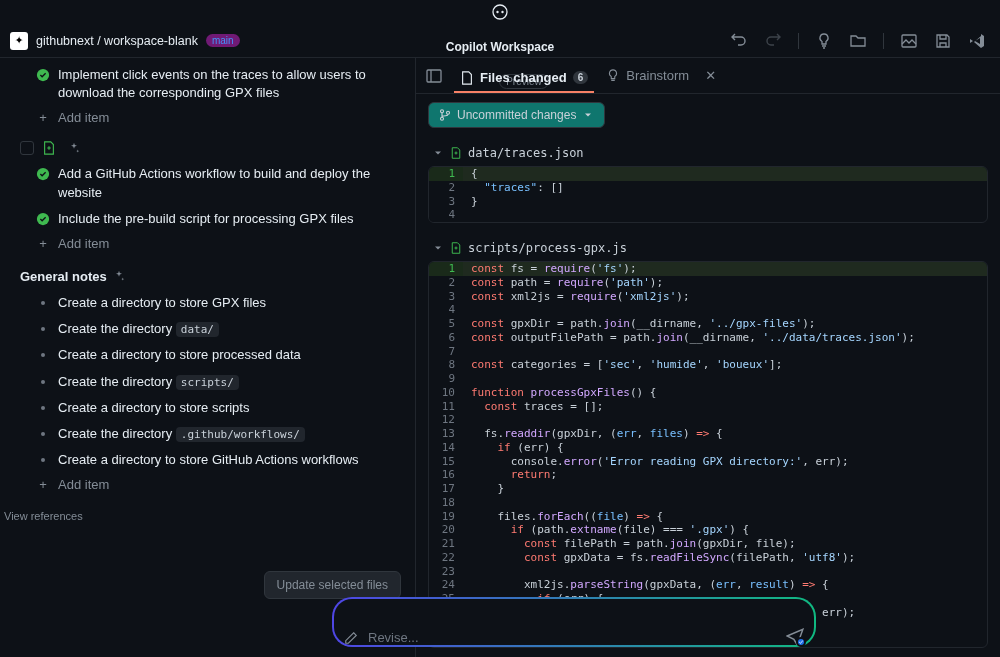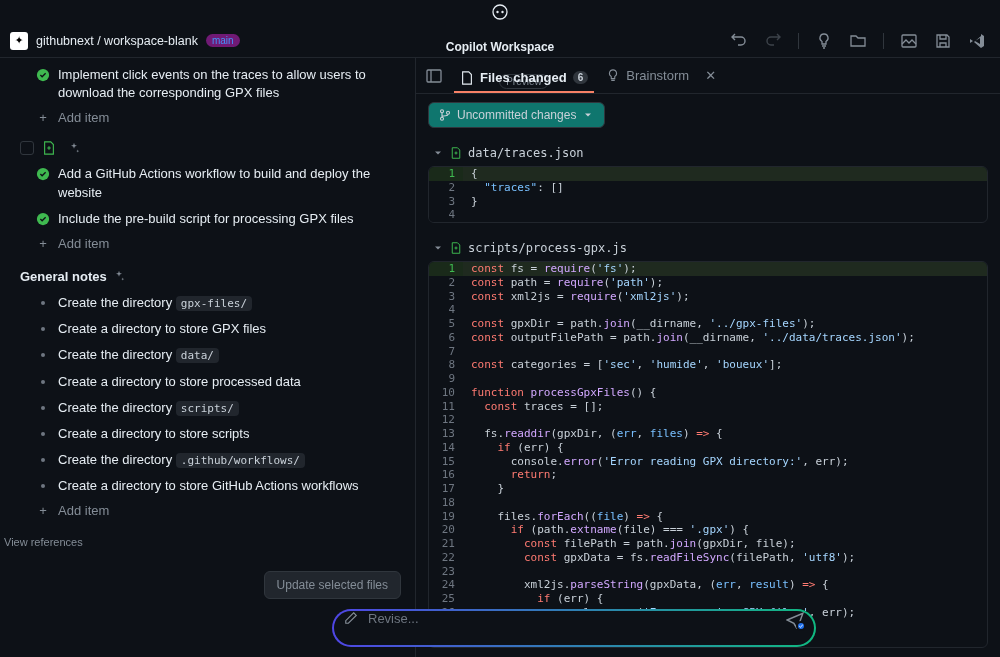--- a/index.html
+++ b/index.html
@@ -75,22 +75,22 @@
   .f { color:#d2a8ff;} 
   .p { color:#c9d1d9;} 
   .c { color:#79c0ff;} 
   
   .revise-bar {
     position:absolute; bottom:10px; left:332px; width:484px;
     padding:2px; border-radius:20px;
     background: linear-gradient(90deg,#4f46e5,#10b981);
   }
   .revise-inner {
-    background:#0d1117; border-radius:18px; height:34px;
-    display:flex; align-items:flex-start; padding:0 10px; gap:10px;
+    background:#0d1117; border-radius:18px; height:46px;
+    display:flex; align-items:flex-end; padding:0 10px; gap:10px;
   }
   .revise-inner .ricon { width:14px; height:14px; color:#848d97;}
   .revise-inner input { flex:1; background:transparent; border:none; outline:none; color:#c9d1d9; font-size:13px;}
   .revise-inner input::placeholder { color:#6e7681;}
   .send-icon { position:relative; width:18px; height:18px; color:#848d97;}
   .send-dot { position:absolute; right:-2px; bottom:-2px; width:10px; height:10px; background:#1f6feb; border-radius:50%; border:2px solid #0d1117; display:flex; align-items:center; justify-content:center;}
 </style>
 </head>
 <body>
 
@@ -205,24 +205,20 @@
     </div>
 
     <div class="section-title">
       <span>General notes</span>
       <span class="fh-icon"><svg viewBox="0 0 16 16" fill="currentColor">
             <path d="M8 1l1 3 3 1-3 1-1 3-1-3-3-1 3-1z M13 10l.5 1.5L15 12l-1.5.5L13 14l-.5-1.5L11 12l1.5-.5z"></path>
           </svg></span>
     </div>
 
     <div id="general-notes-container">
-        <div class="task-item">
-          <span class="bullet"></span>
-          <span>Create the directory <span class="code-pill">gpx-files/</span></span>
-        </div>
         <div class="task-item">
           <span class="bullet"></span>
           <span>Create a directory to store GPX files</span>
         </div>
         <div class="task-item">
           <span class="bullet"></span>
           <span>Create the directory <span class="code-pill">data/</span></span>
         </div>
         <div class="task-item">
           <span class="bullet"></span>

